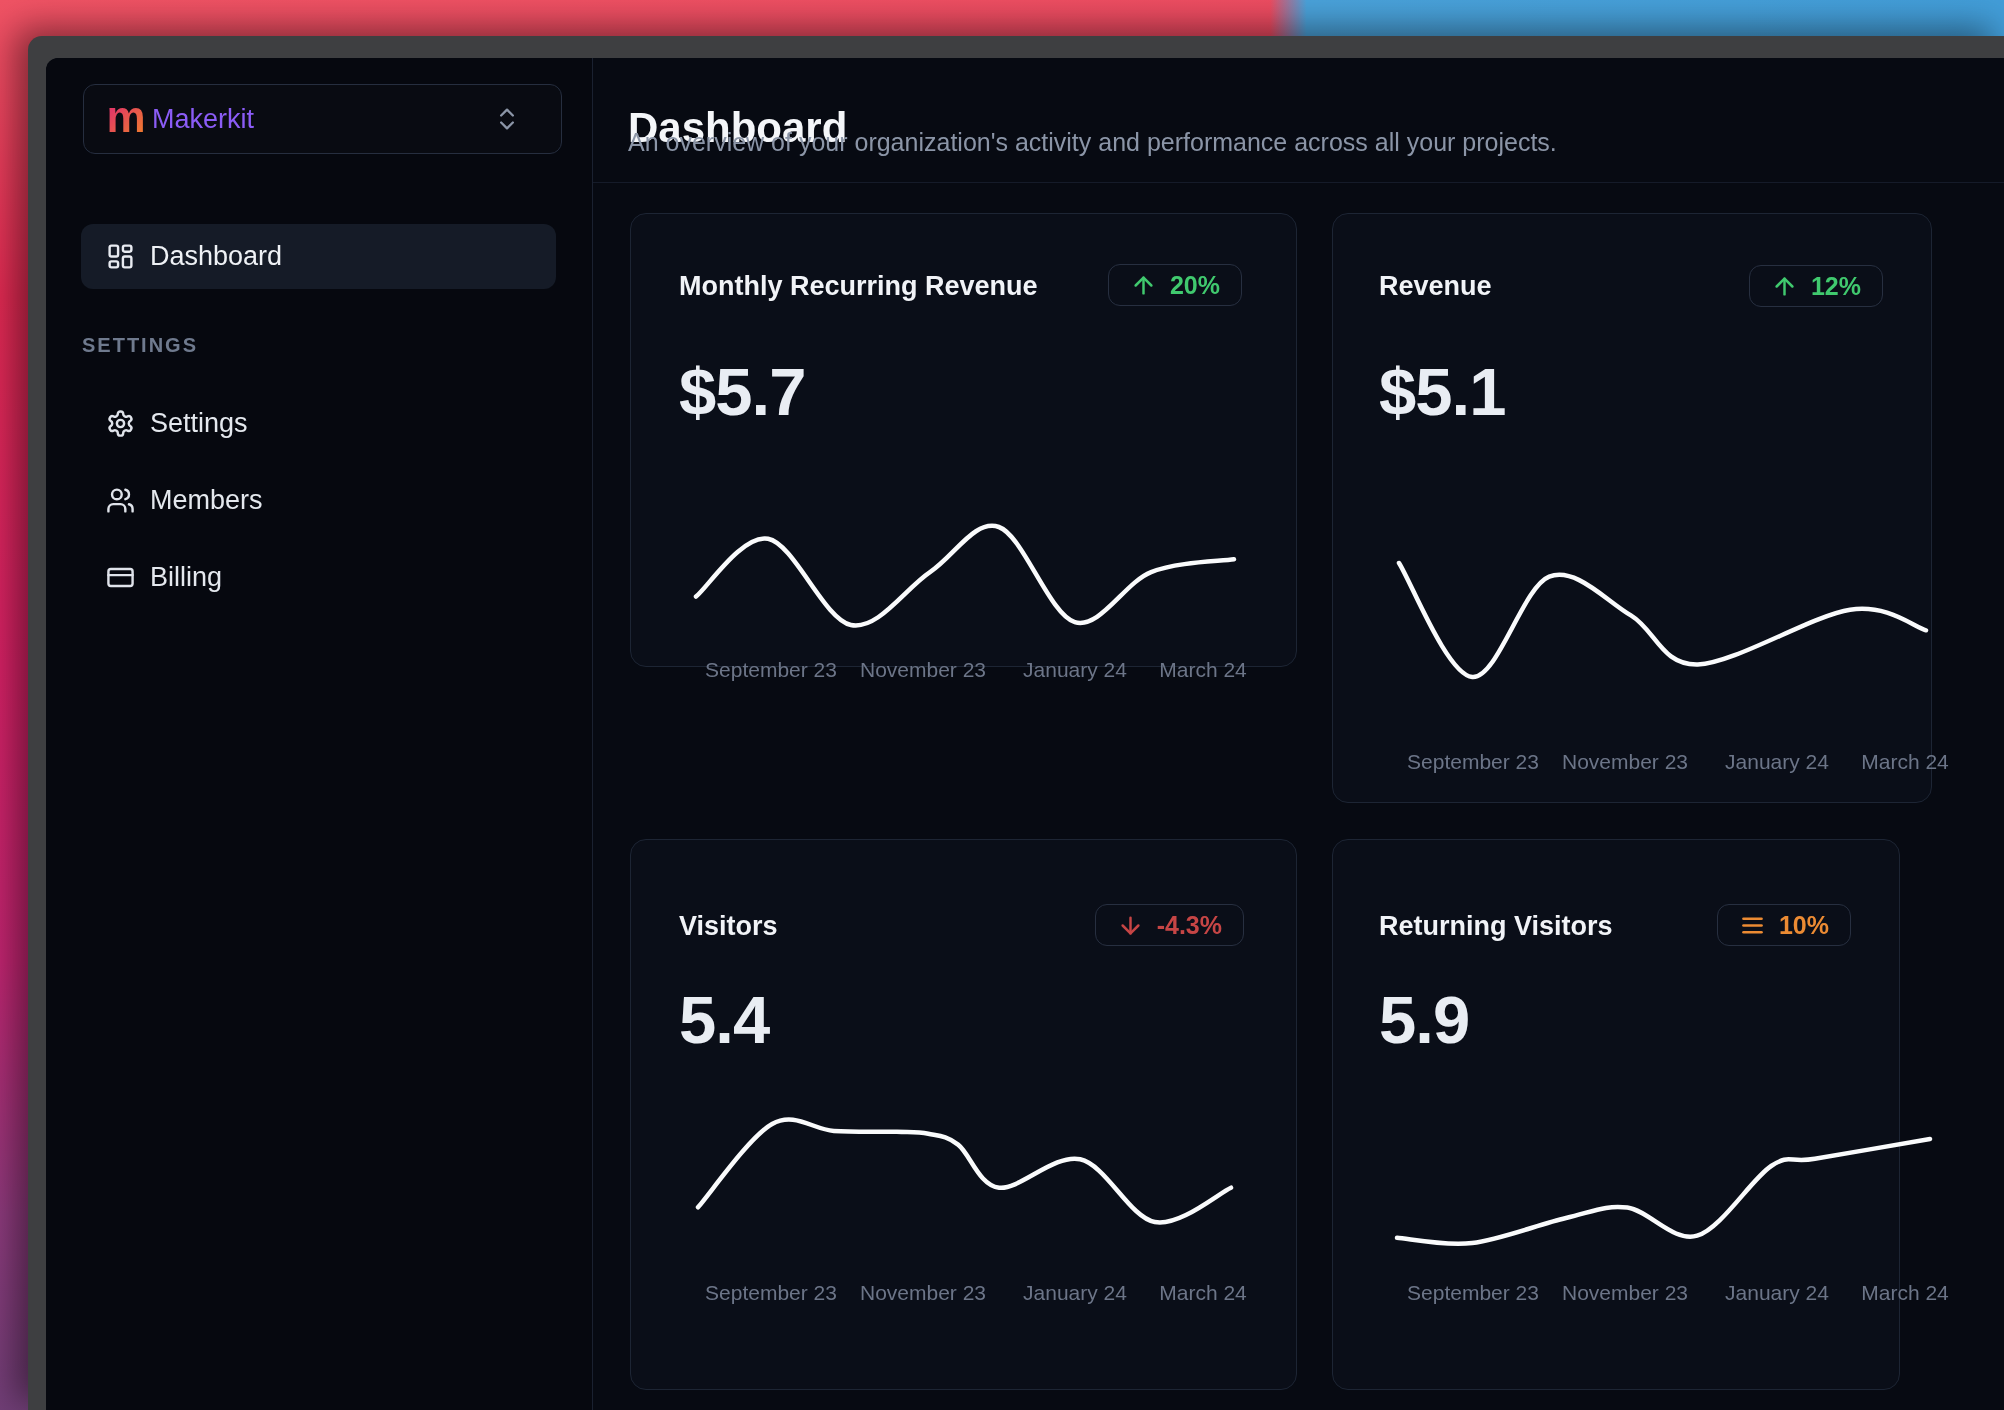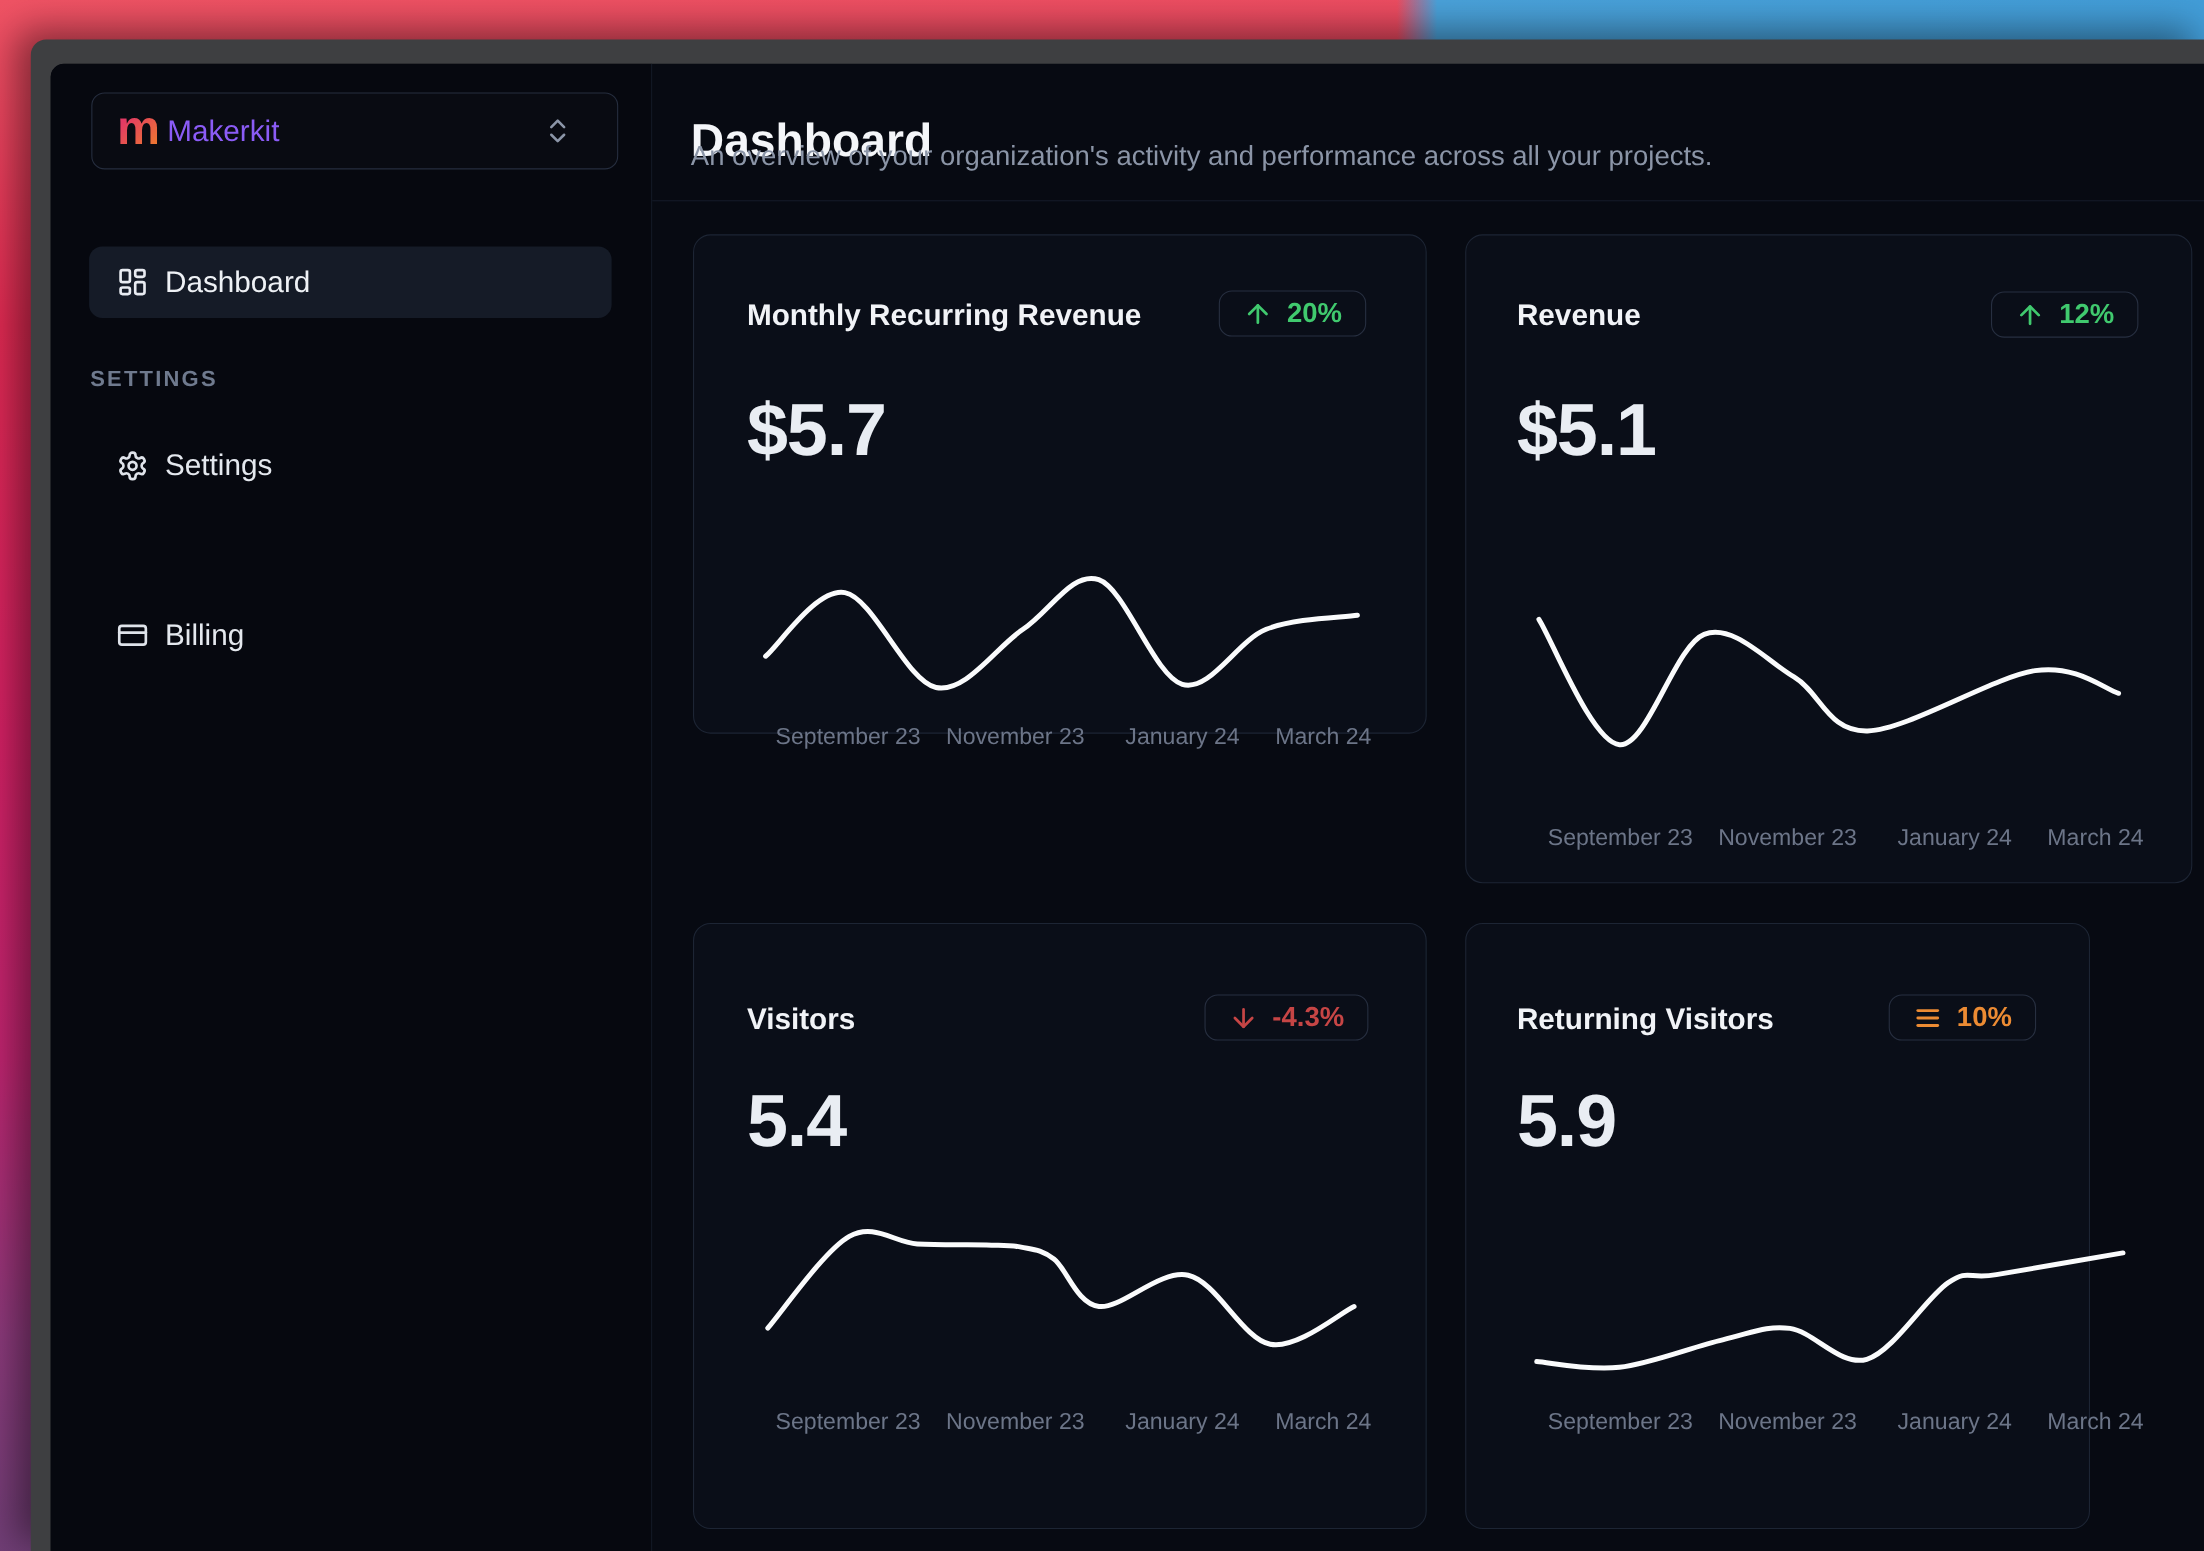--- a/index.html
+++ b/index.html
@@ -41,21 +41,21 @@
   .side-item .nav-icon{position:absolute;left:25px;top:18px;width:29px;height:29px;color:#dfe3ea;}
   .side-item .nav-label{position:absolute;left:69px;top:17px;font-size:27px;color:#e4e8ee;}
   .si-settings{top:333px;} .si-members{top:410px;} .si-billing{top:487px;}
   
   .page-title{position:absolute;left:582px;top:18px;font-size:42px;font-weight:700;color:#f4f6f9;}
   .page-subtitle{position:absolute;left:582px;top:70px;font-size:25px;color:#8b95a7;}
   .header-border{position:absolute;left:547px;top:124px;right:0;height:1px;background:#151b29;}
   
   .card{position:absolute;background:#0a0e18;border:1px solid #1d2534;border-radius:16px;box-sizing:border-box;}
   .card--mrr{left:584px;top:155px;width:667px;height:454px;}
-  .card--revenue{left:1286px;top:155px;width:661px;height:590px;}
+  .card--revenue{left:1286px;top:155px;width:600px;height:590px;}
   .card--visitors{left:584px;top:781px;width:667px;height:551px;}
   .card--returning{left:1286px;top:781px;width:568px;height:551px;}
   .c-title{position:absolute;font-size:27px;font-weight:600;color:#f1f3f7;}
   .card--mrr .c-title,.card--visitors .c-title{left:48px;}
   .card--revenue .c-title,.card--returning .c-title{left:46px;}
   .card--mrr .c-title,.card--revenue .c-title{top:57px;}
   .card--visitors .c-title,.card--returning .c-title{top:71px;}
   .c-badge{position:absolute;height:42px;border:1px solid #272f40;border-radius:12px;
     display:flex;align-items:center;gap:13px;padding:0 21px;box-sizing:border-box;
     font-size:25px;font-weight:600;}
@@ -120,20 +120,31 @@
     <div class="side-item si-settings">
       <span class="nav-icon">
         <svg viewBox="0 0 24 24" fill="none" stroke="currentColor" stroke-width="2" stroke-linecap="round" stroke-linejoin="round">
             <path d="M12.22 2h-.44a2 2 0 0 0-2 2v.18a2 2 0 0 1-1 1.73l-.43.25a2 2 0 0 1-2 0l-.15-.08a2 2 0 0 0-2.73.73l-.22.38a2 2 0 0 0 .73 2.73l.15.1a2 2 0 0 1 1 1.72v.51a2 2 0 0 1-1 1.74l-.15.09a2 2 0 0 0-.73 2.73l.22.38a2 2 0 0 0 2.73.73l.15-.08a2 2 0 0 1 2 0l.43.25a2 2 0 0 1 1 1.73V20a2 2 0 0 0 2 2h.44a2 2 0 0 0 2-2v-.18a2 2 0 0 1 1-1.73l.43-.25a2 2 0 0 1 2 0l.15.08a2 2 0 0 0 2.73-.73l.22-.39a2 2 0 0 0-.73-2.73l-.15-.08a2 2 0 0 1-1-1.74v-.5a2 2 0 0 1 1-1.74l.15-.09a2 2 0 0 0 .73-2.73l-.22-.38a2 2 0 0 0-2.73-.73l-.15.08a2 2 0 0 1-2 0l-.43-.25a2 2 0 0 1-1-1.73V4a2 2 0 0 0-2-2z"></path>
             <circle cx="12" cy="12" r="3"></circle>
           </svg>
       </span>
       <span class="nav-label">Settings</span>
     </div>
 
+    <div class="side-item si-members">
+      <span class="nav-icon">
+        <svg viewBox="0 0 24 24" fill="none" stroke="currentColor" stroke-width="2" stroke-linecap="round" stroke-linejoin="round">
+            <path d="M16 21v-2a4 4 0 0 0-4-4H6a4 4 0 0 0-4 4v2"></path>
+            <circle cx="9" cy="7" r="4"></circle>
+            <path d="M22 21v-2a4 4 0 0 0-3-3.87"></path>
+            <path d="M16 3.13a4 4 0 0 1 0 7.75"></path>
+          </svg>
+      </span>
+      <span class="nav-label">Members</span>
+    </div>
 
     <div class="side-item si-billing">
       <span class="nav-icon">
         <svg viewBox="0 0 24 24" fill="none" stroke="currentColor" stroke-width="2" stroke-linecap="round" stroke-linejoin="round">
             <rect x="2" y="5" width="20" height="14" rx="2"></rect>
             <line x1="2" y1="10" x2="22" y2="10"></line>
           </svg>
       </span>
       <span class="nav-label">Billing</span>
     </div>

